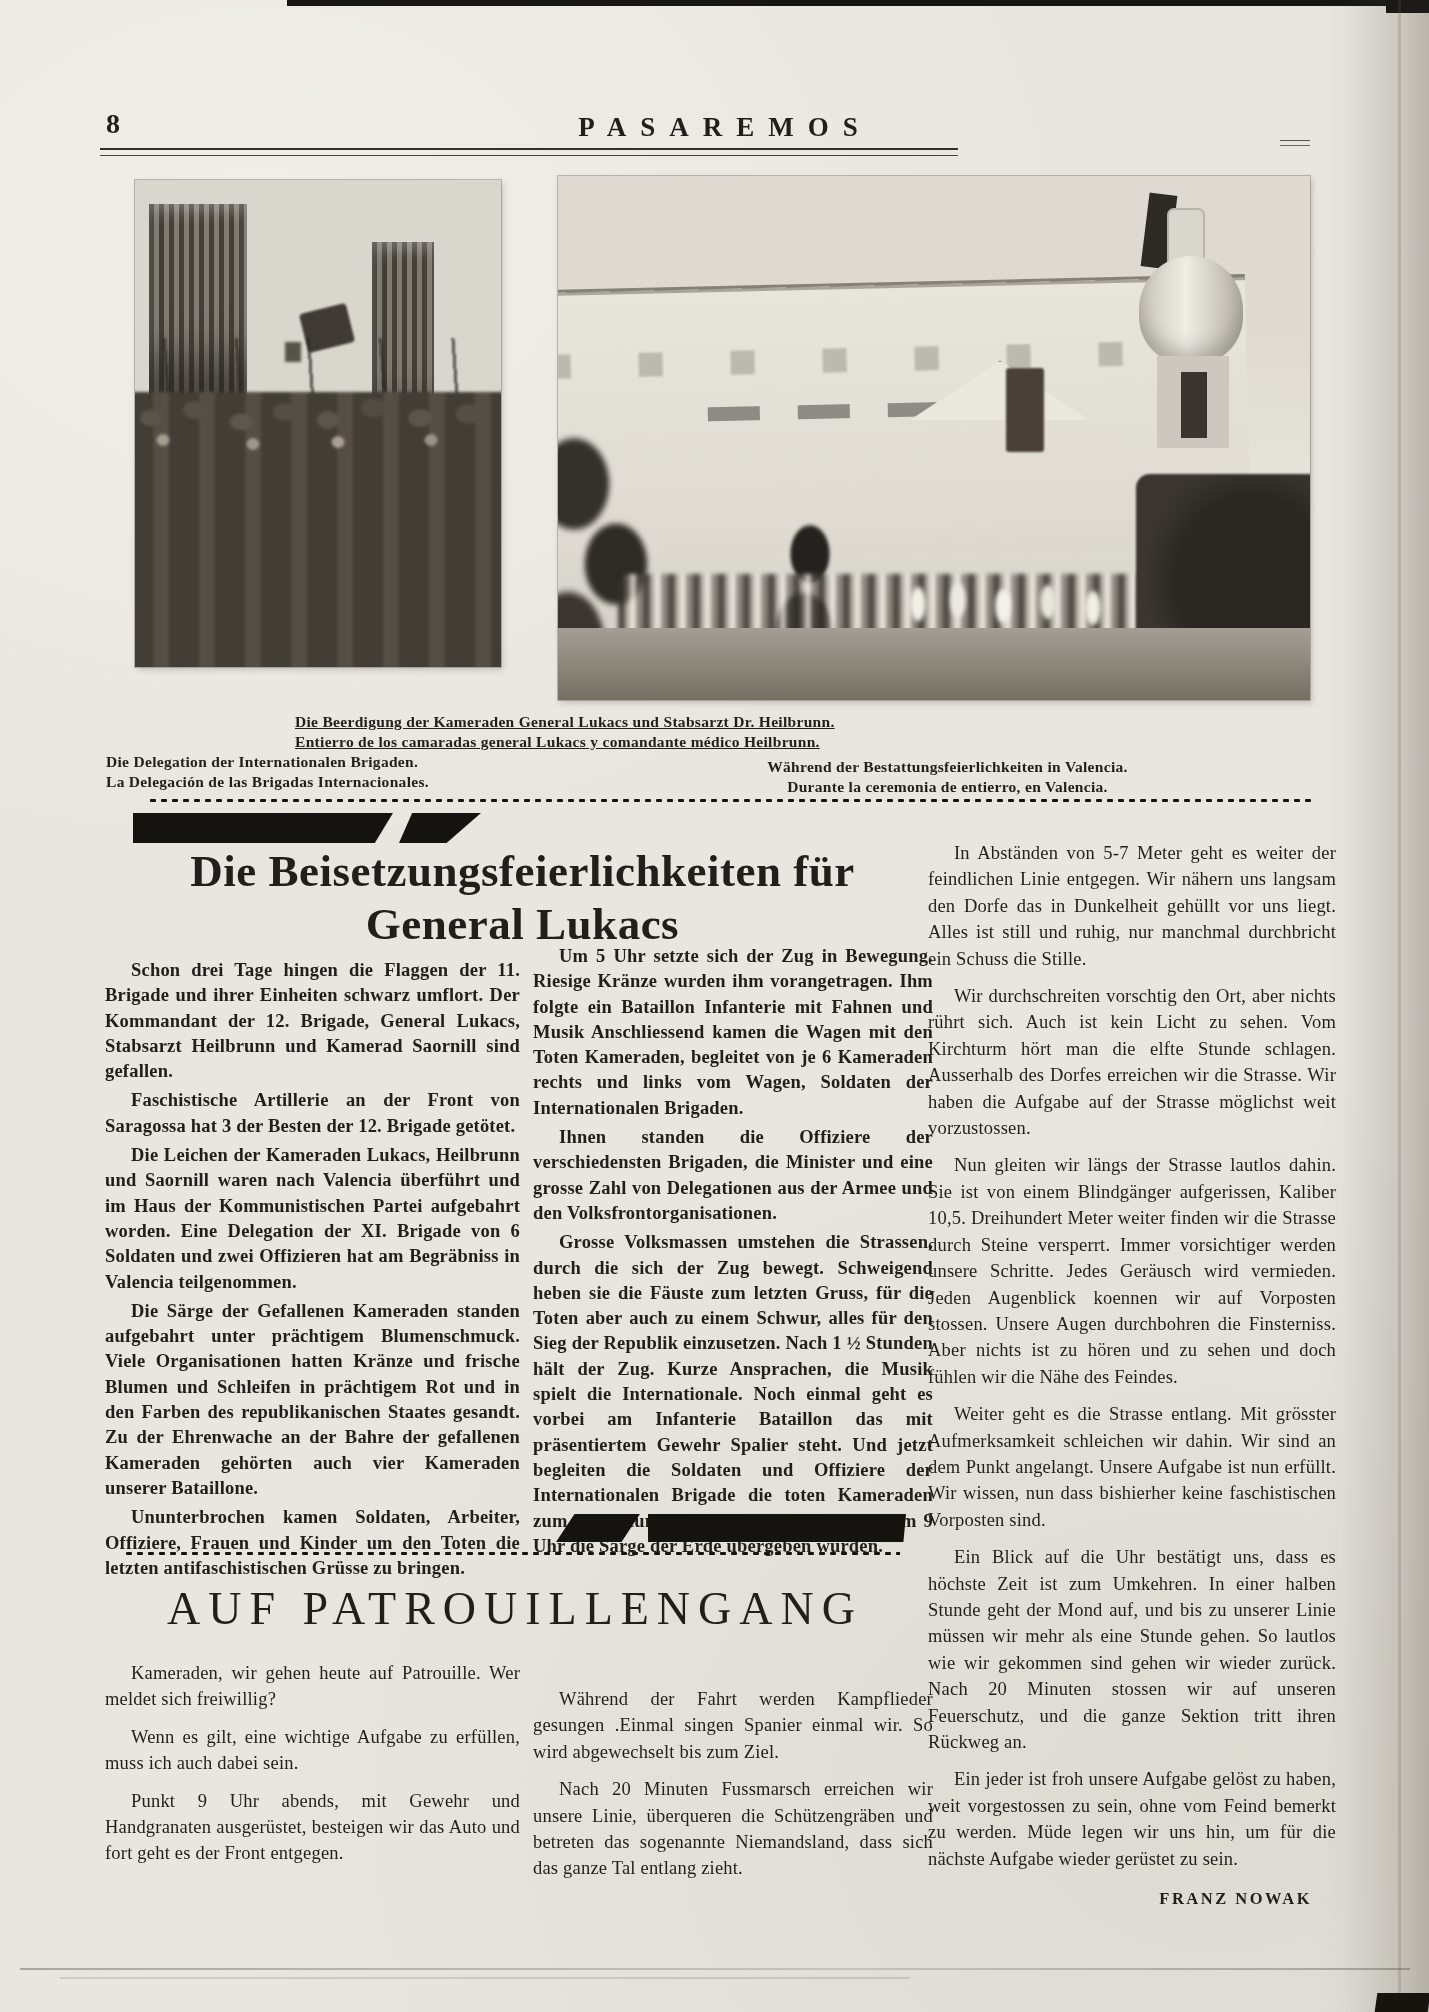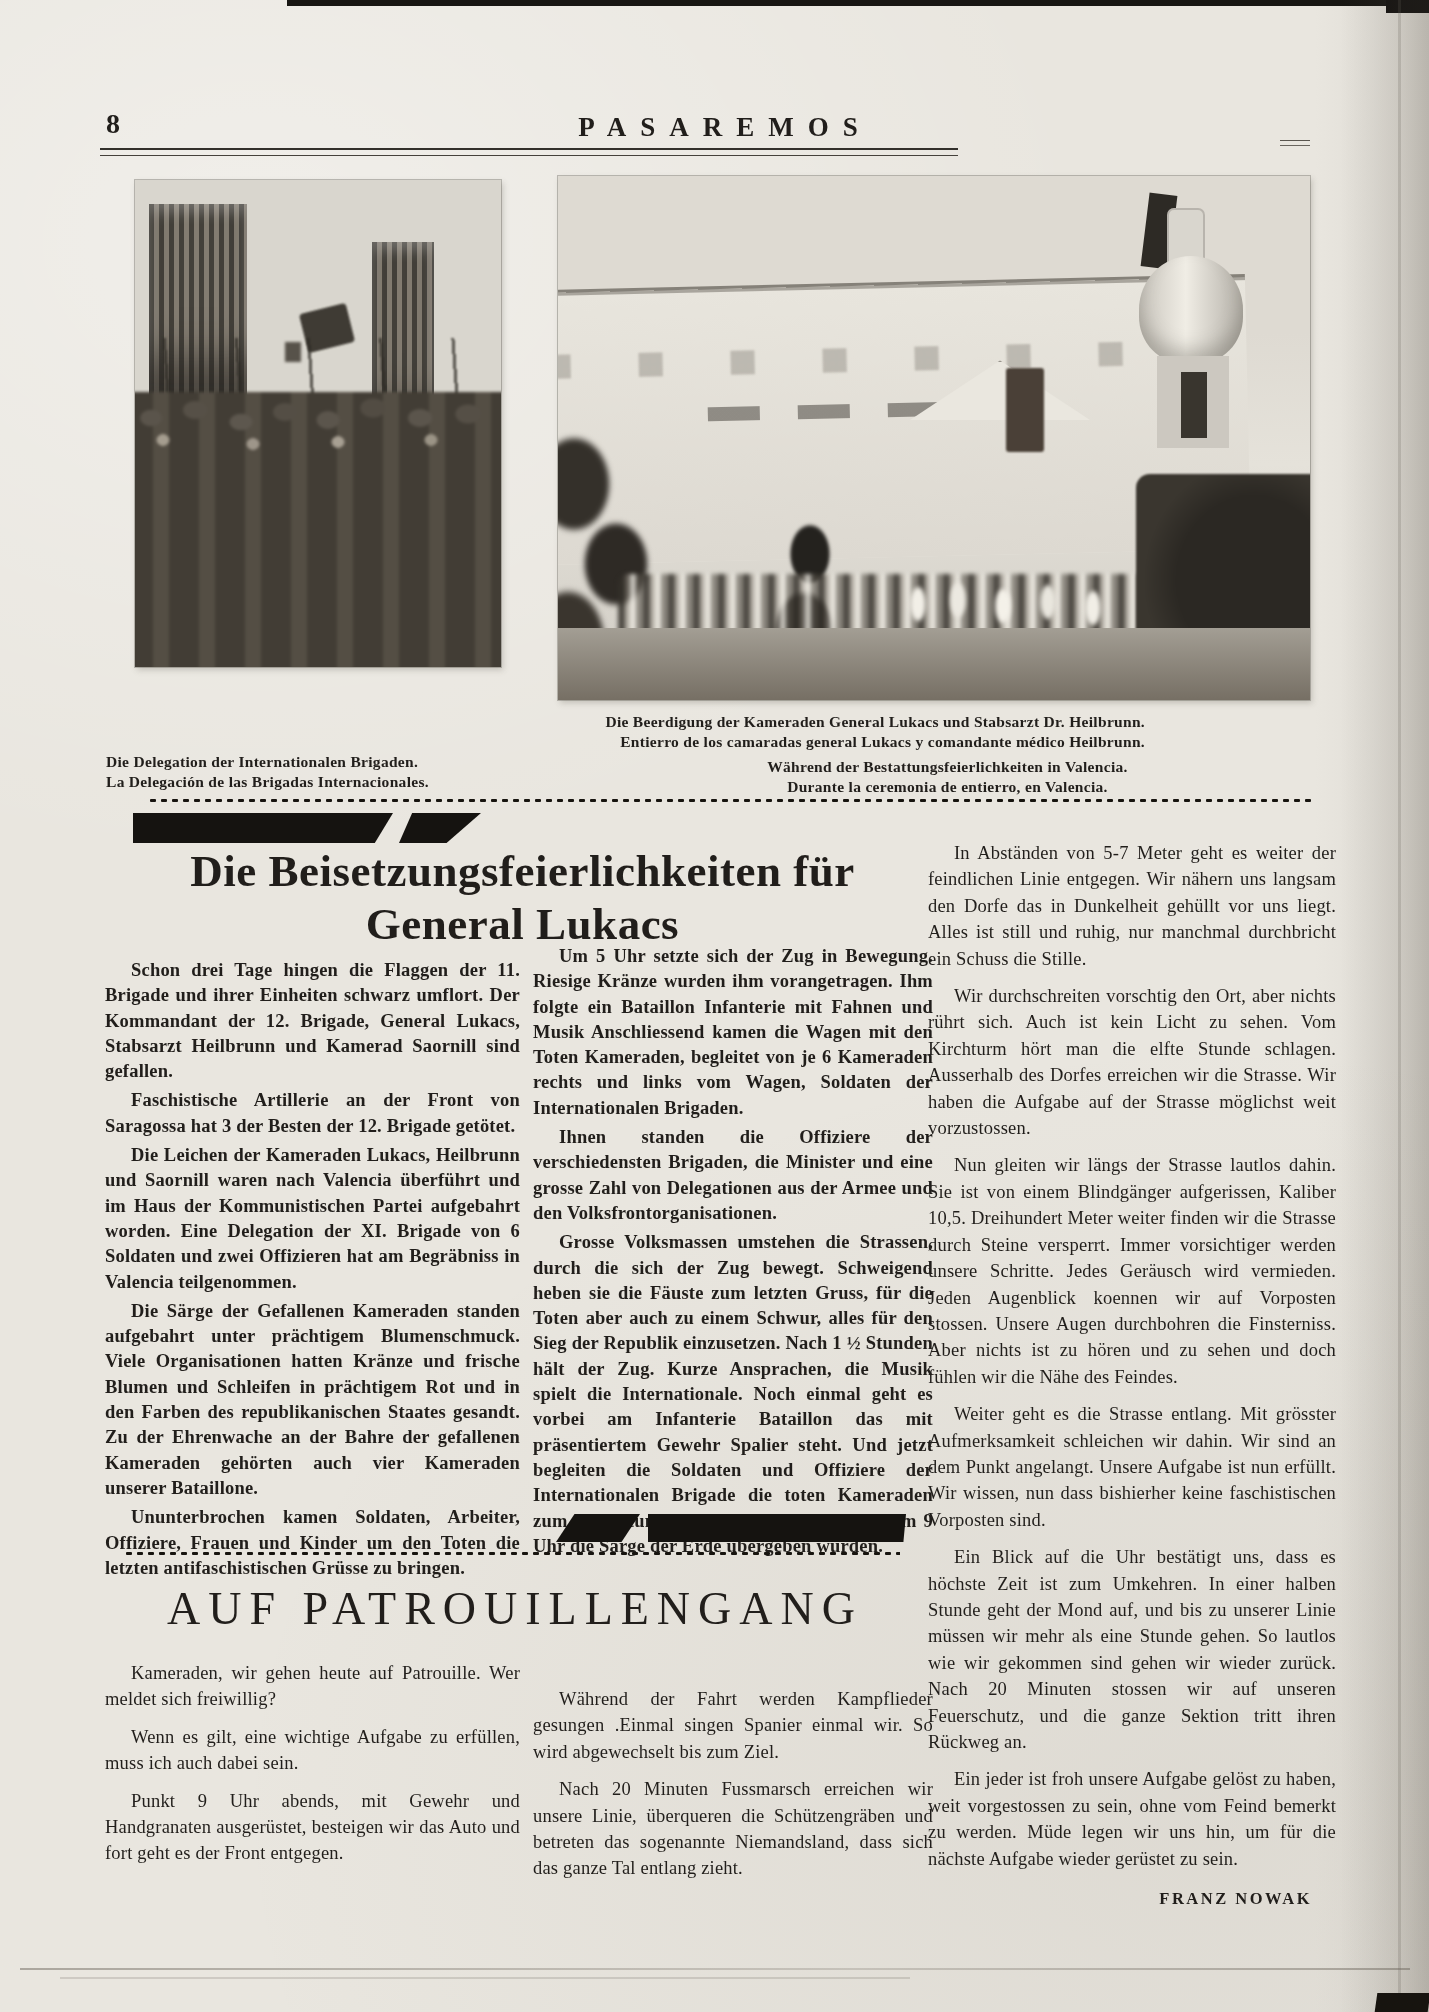--- a/index.html
+++ b/index.html
@@ -86,21 +86,21 @@
       radial-gradient(ellipse 12px 26px at 160px 48px,#e9e6de 60%,transparent 70%),
       radial-gradient(ellipse 12px 26px at 205px 54px,#f1eee6 60%,transparent 70%);}
   .carriage{left:578px;top:298px;width:196px;height:236px;filter:blur(1.2px);
     background:radial-gradient(ellipse 110px 120px at 60% 45%,#2b2823 70%,#3a362f 100%);border-radius:14px;}
   .wheel{position:absolute;width:62px;height:62px;border:7px solid #1c1a16;border-radius:50%;background:rgba(120,114,104,.25);}
   .wheel1{left:8px;bottom:0px;}
   .wheel2{left:100px;bottom:-4px;}
   .road{left:0;bottom:0;width:100%;height:72px;background:linear-gradient(180deg,#a39e94,#766f64);}
   
   .cap{font-size:15.5px;font-weight:700;line-height:20px;letter-spacing:.3px;}
-  .capcenter{left:295px;top:712px;width:850px;text-align:right;}
+  .capcenter{left:295px;top:712px;width:850px;text-align:left;text-decoration:underline;}
   .capleft{left:106px;top:752px;width:430px;}
   .capright{left:690px;top:757px;width:515px;text-align:center;}
   
   .dots{height:5px;background-image:radial-gradient(ellipse 3.6px 2.3px at 5px 2.5px,#17140f 80%,transparent 88%);background-size:11px 5px;background-repeat:repeat-x;}
   .dots1{left:148px;top:798px;width:1164px;}
   .dots2{left:124px;top:1551px;width:776px;}
   .bar{background:#151310;}
   .bar1a{left:133px;top:813px;width:260px;height:30px;clip-path:polygon(0 0,100% 0,93% 100%,0 100%);}
   .bar1b{left:399px;top:813px;width:82px;height:30px;clip-path:polygon(16% 0,100% 0,58% 100%,0 100%);}
   .bar2a{left:556px;top:1514px;width:84px;height:28px;clip-path:polygon(22% 0,100% 0,78% 100%,0 100%);}

